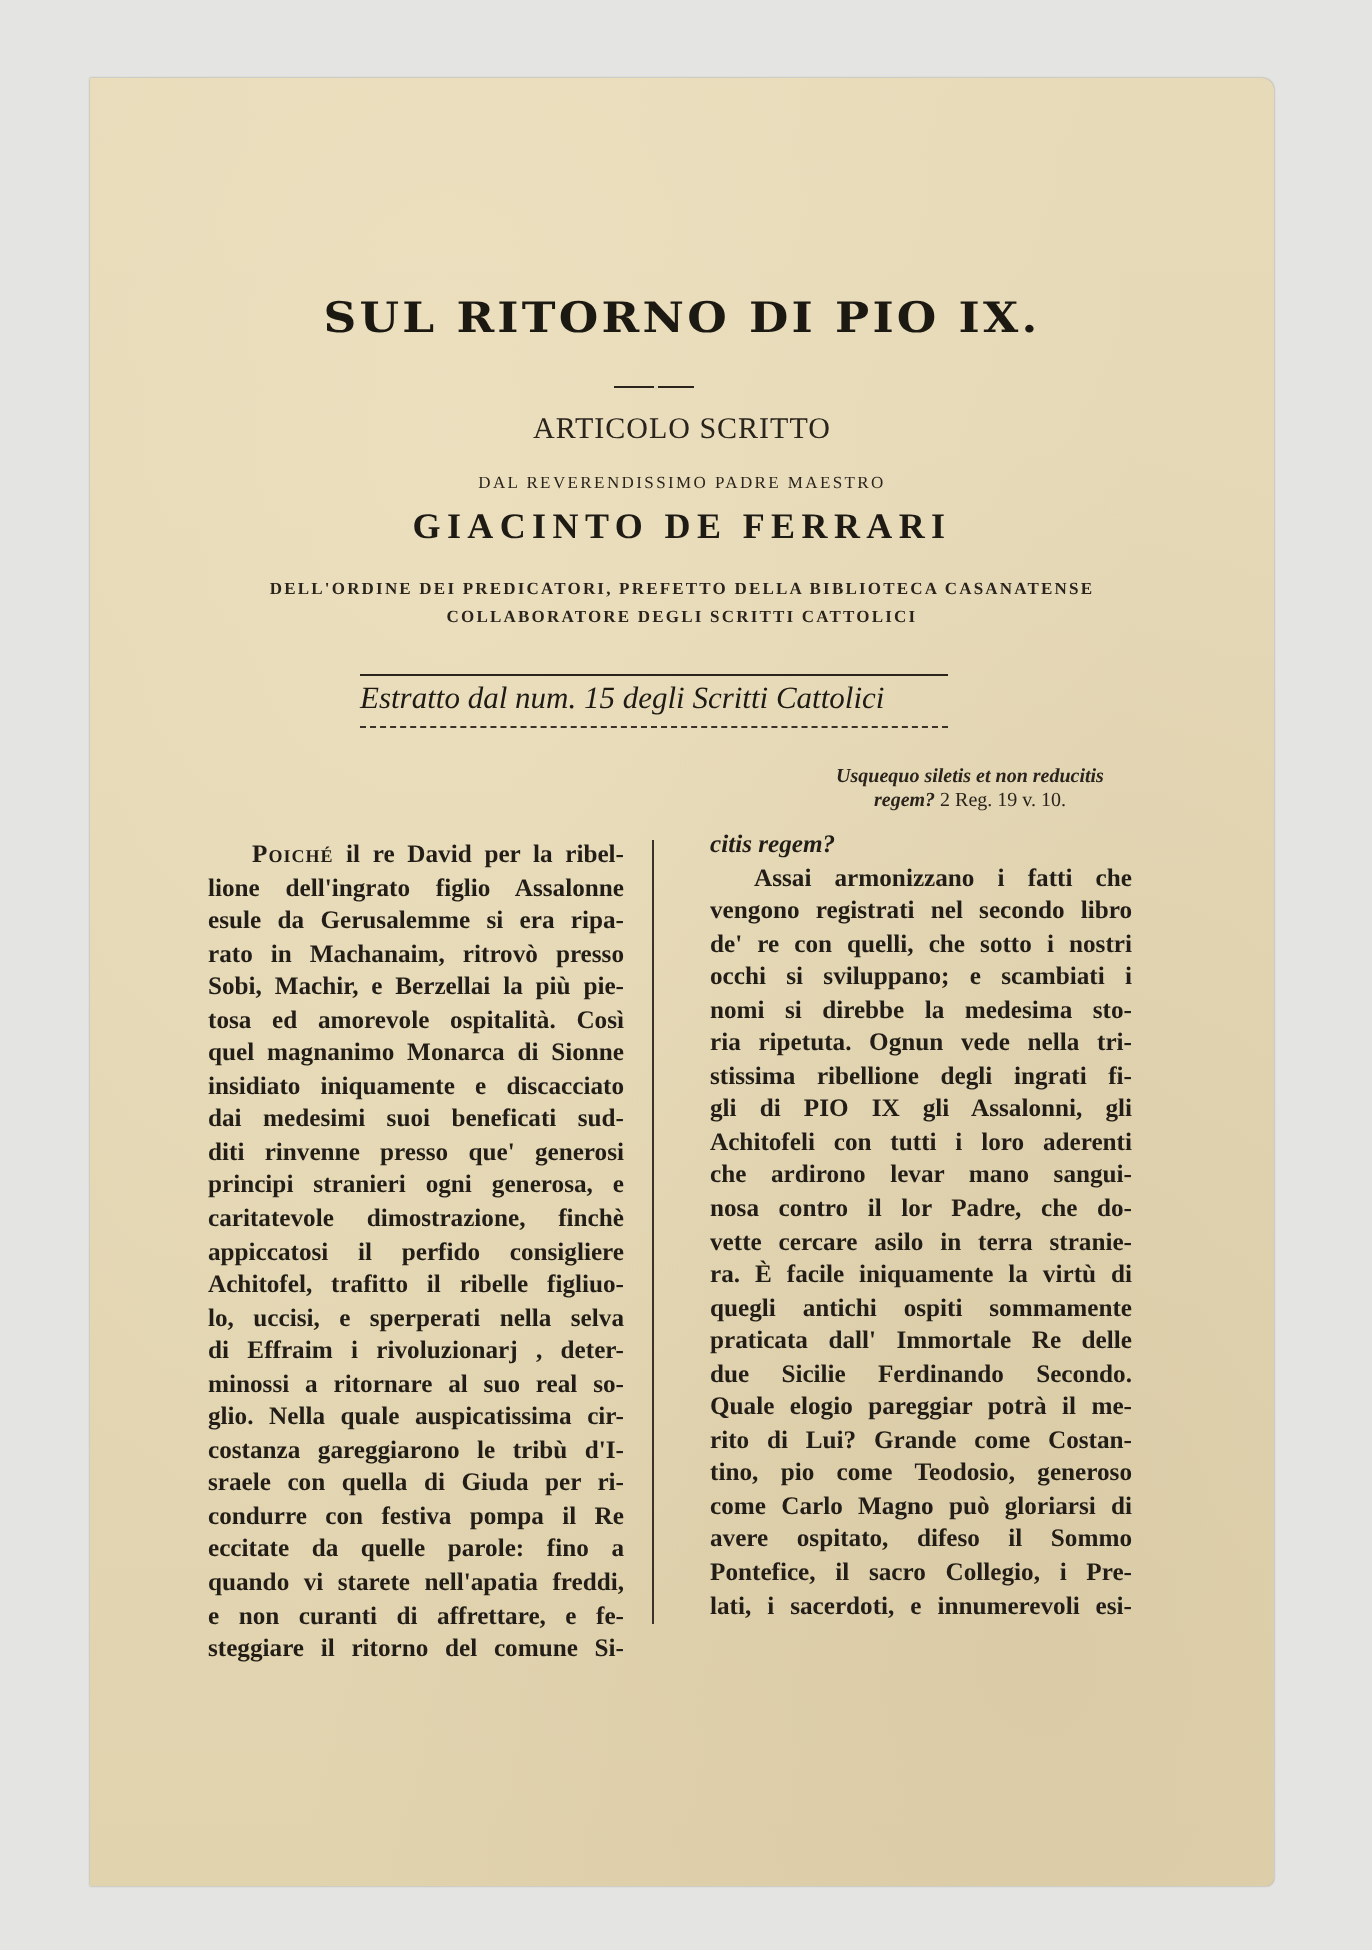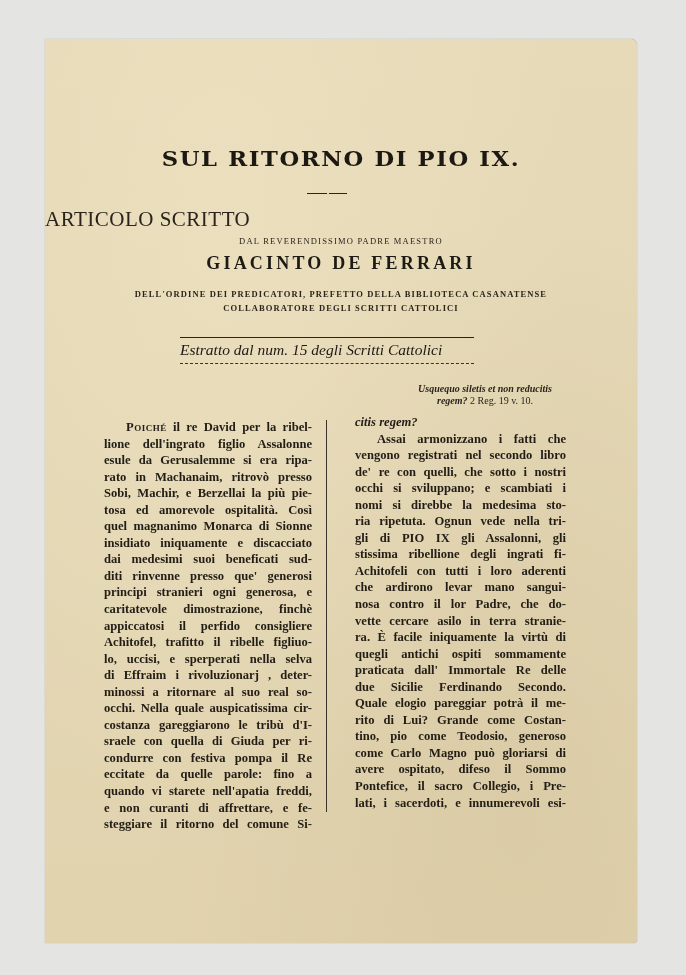--- a/index.html
+++ b/index.html
@@ -56,23 +56,23 @@
       left: 20px;
       top: -1.5px;
       width: 2px;
       height: 2px;
       background: #e3d6b4;
     }
     .subtitle {
       position: absolute;
       left: 0; right: 0;
       top: 168px;
-      text-align: left;
-      font-family: "Liberation Serif", serif;
-      font-size: 21px;
+      text-align: center;
+      font-family: "Liberation Serif", serif;
+      font-size: 15px;
       letter-spacing: 0.5px;
       color: #2a241c;
     }
     .byline-small {
       position: absolute;
       left: 0; right: 0;
       top: 197px;
       text-align: center;
       font-family: "Liberation Serif", serif;
       font-size: 8.5px;
@@ -210,40 +210,40 @@
       <span class="line">insidiato iniquamente e discacciato</span>
       <span class="line">dai medesimi suoi beneficati sud-</span>
       <span class="line">diti rinvenne presso que' generosi</span>
       <span class="line">principi stranieri ogni generosa, e</span>
       <span class="line">caritatevole dimostrazione, finchè</span>
       <span class="line">appiccatosi il perfido consigliere</span>
       <span class="line">Achitofel, trafitto il ribelle figliuo-</span>
       <span class="line">lo, uccisi, e sperperati nella selva</span>
       <span class="line">di Effraim i rivoluzionarj , deter-</span>
       <span class="line">minossi a ritornare al suo real so-</span>
-      <span class="line">occhi. Nella quale auspicatissima cir-</span>
+      <span class="line">glio. Nella quale auspicatissima cir-</span>
       <span class="line">costanza gareggiarono le tribù d'I-</span>
       <span class="line">sraele con quella di Giuda per ri-</span>
       <span class="line">condurre con festiva pompa il Re</span>
       <span class="line">eccitate da quelle parole: fino a</span>
       <span class="line">quando vi starete nell'apatia freddi,</span>
       <span class="line">e non curanti di affrettare, e fe-</span>
       <span class="line">steggiare il ritorno del comune Si-</span>
     </div>
   <div class="col-divider"></div>
   <div class="col right" id="rightcol">
       <span class="line last"><i>citis regem?</i></span>
       <span class="line indent">Assai armonizzano i fatti che</span>
       <span class="line">vengono registrati nel secondo libro</span>
       <span class="line">de' re con quelli, che sotto i nostri</span>
       <span class="line">occhi si sviluppano; e scambiati i</span>
       <span class="line">nomi si direbbe la medesima sto-</span>
       <span class="line">ria ripetuta. Ognun vede nella tri-</span>
+      <span class="line">stissima ribellione degli ingrati fi-</span>
       <span class="line">gli di PIO IX gli Assalonni, gli</span>
-      <span class="line">stissima ribellione degli ingrati fi-</span>
       <span class="line">Achitofeli con tutti i loro aderenti</span>
       <span class="line">che ardirono levar mano sangui-</span>
       <span class="line">nosa contro il lor Padre, che do-</span>
       <span class="line">vette cercare asilo in terra stranie-</span>
       <span class="line">ra. È facile iniquamente la virtù di</span>
       <span class="line">quegli antichi ospiti sommamente</span>
       <span class="line">praticata dall' Immortale Re delle</span>
       <span class="line">due Sicilie Ferdinando Secondo.</span>
       <span class="line">Quale elogio pareggiar potrà il me-</span>
       <span class="line">rito di Lui? Grande come Costan-</span>

